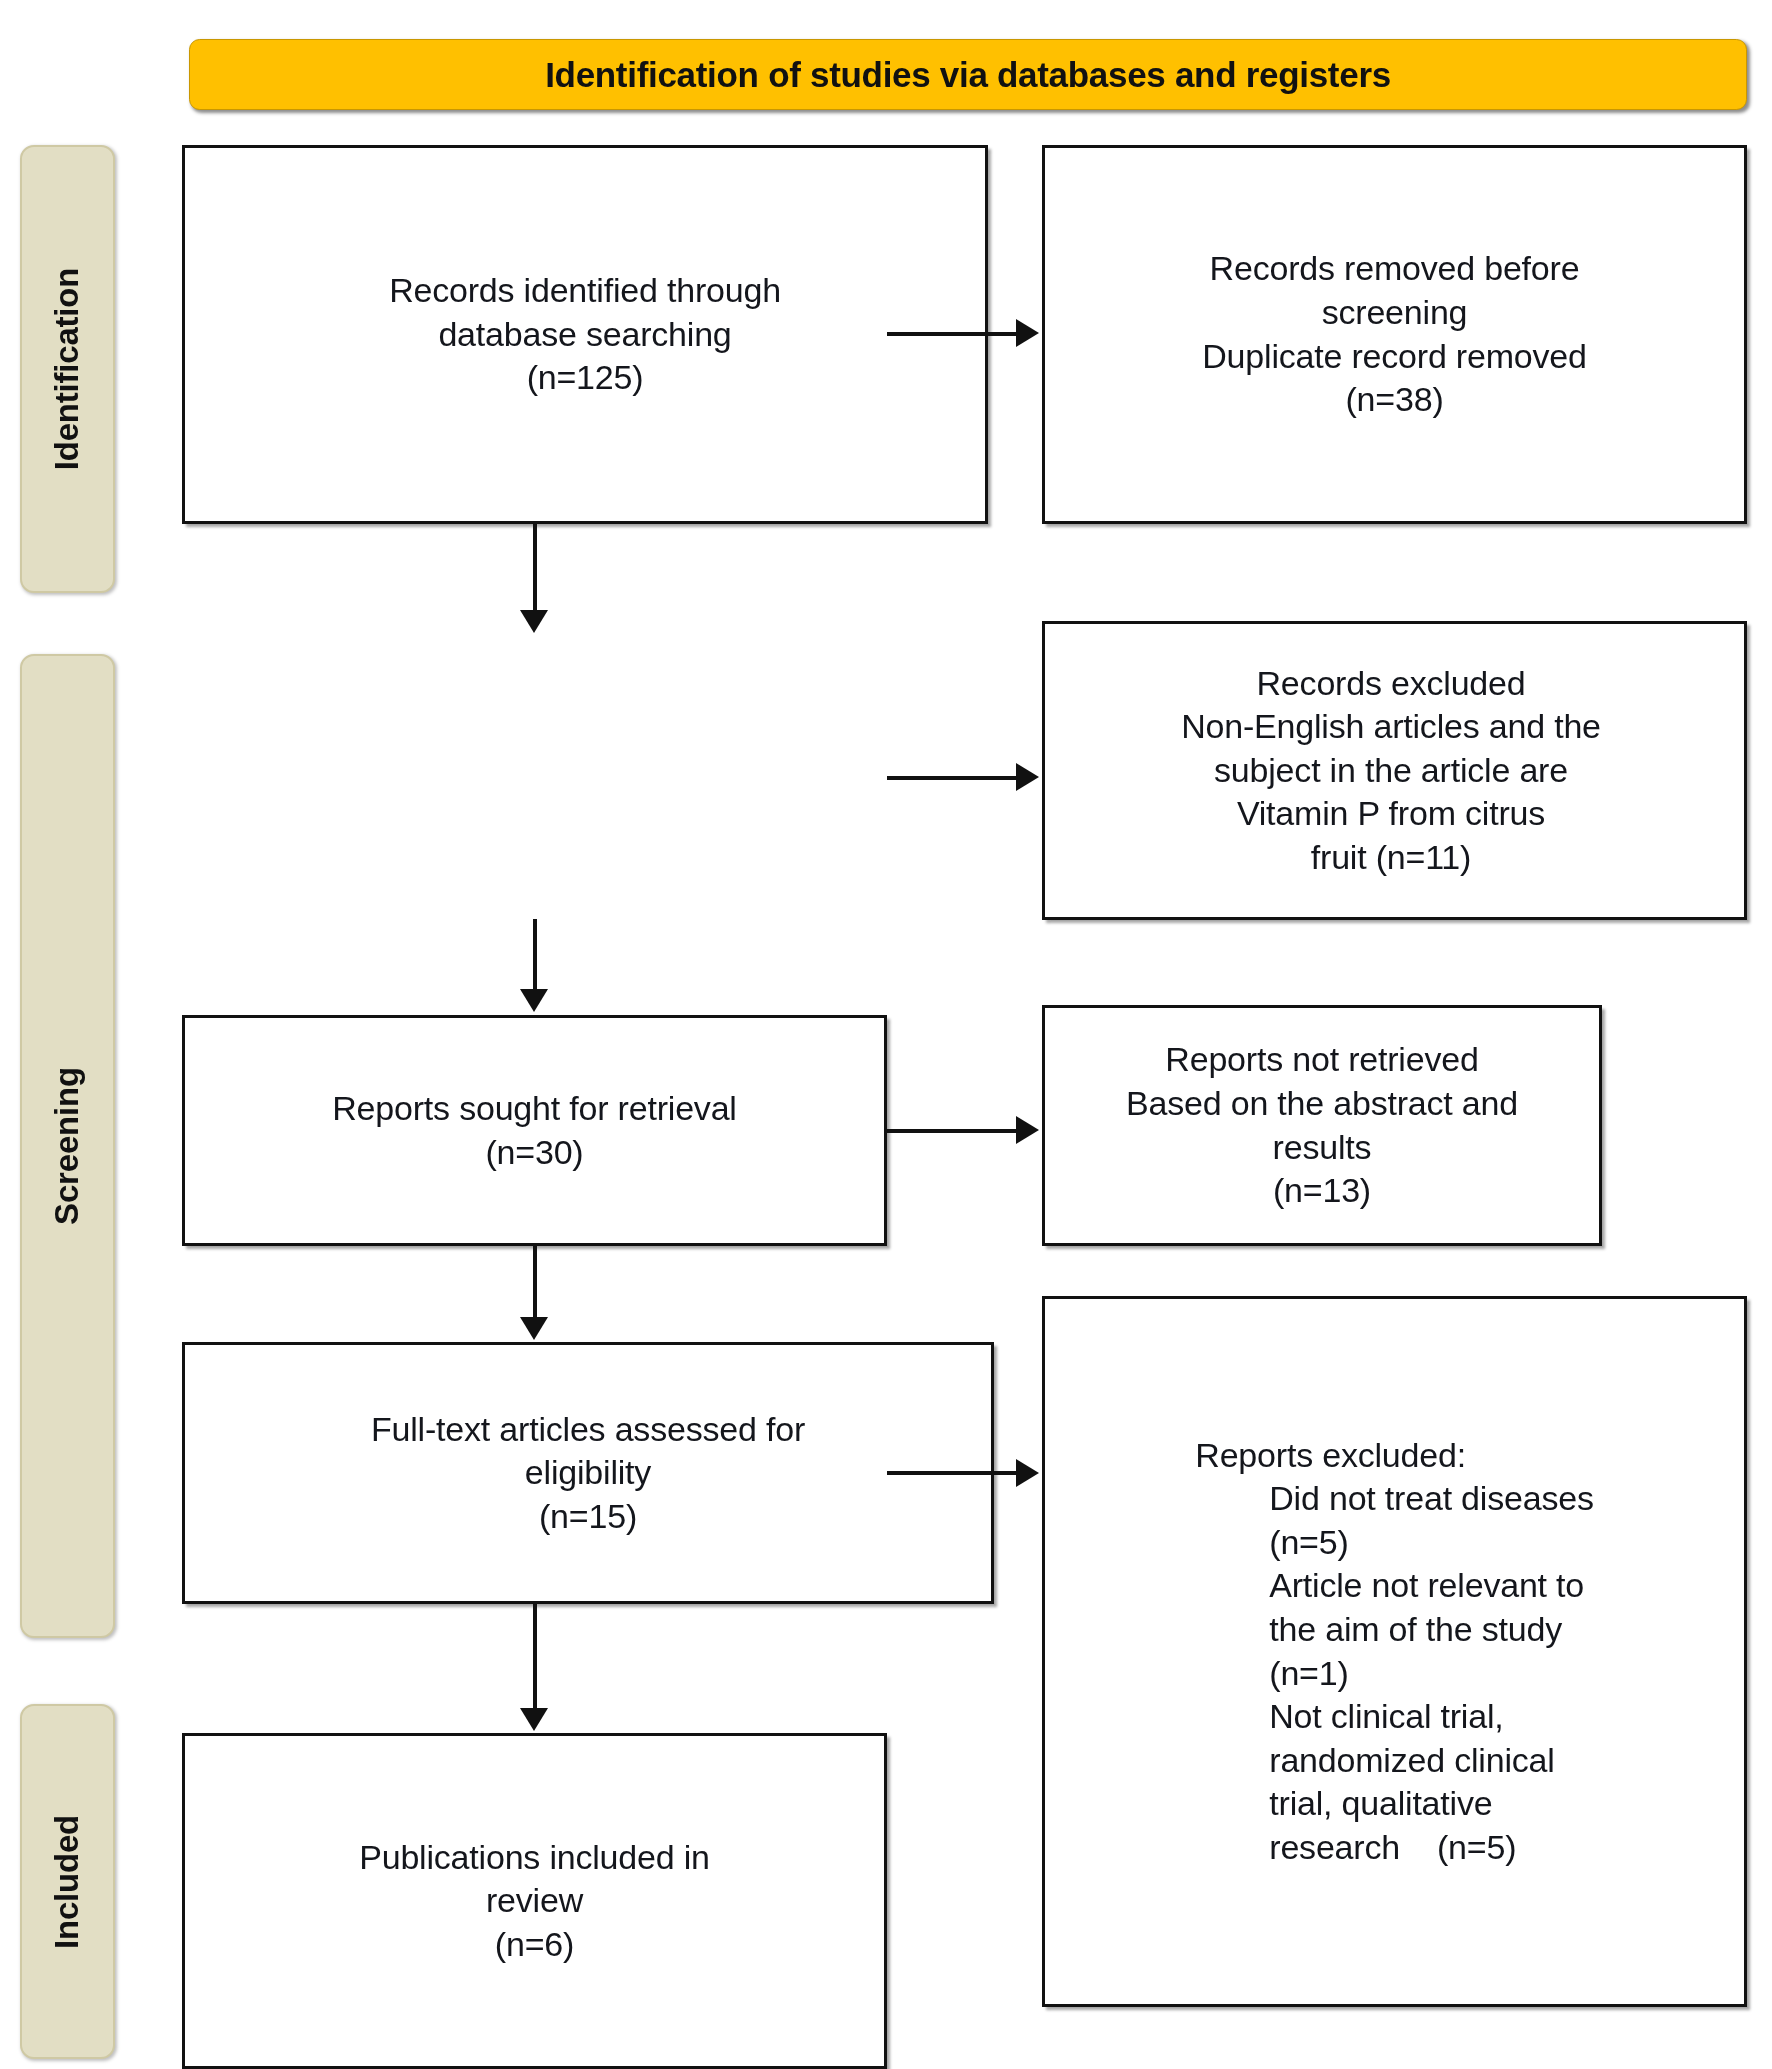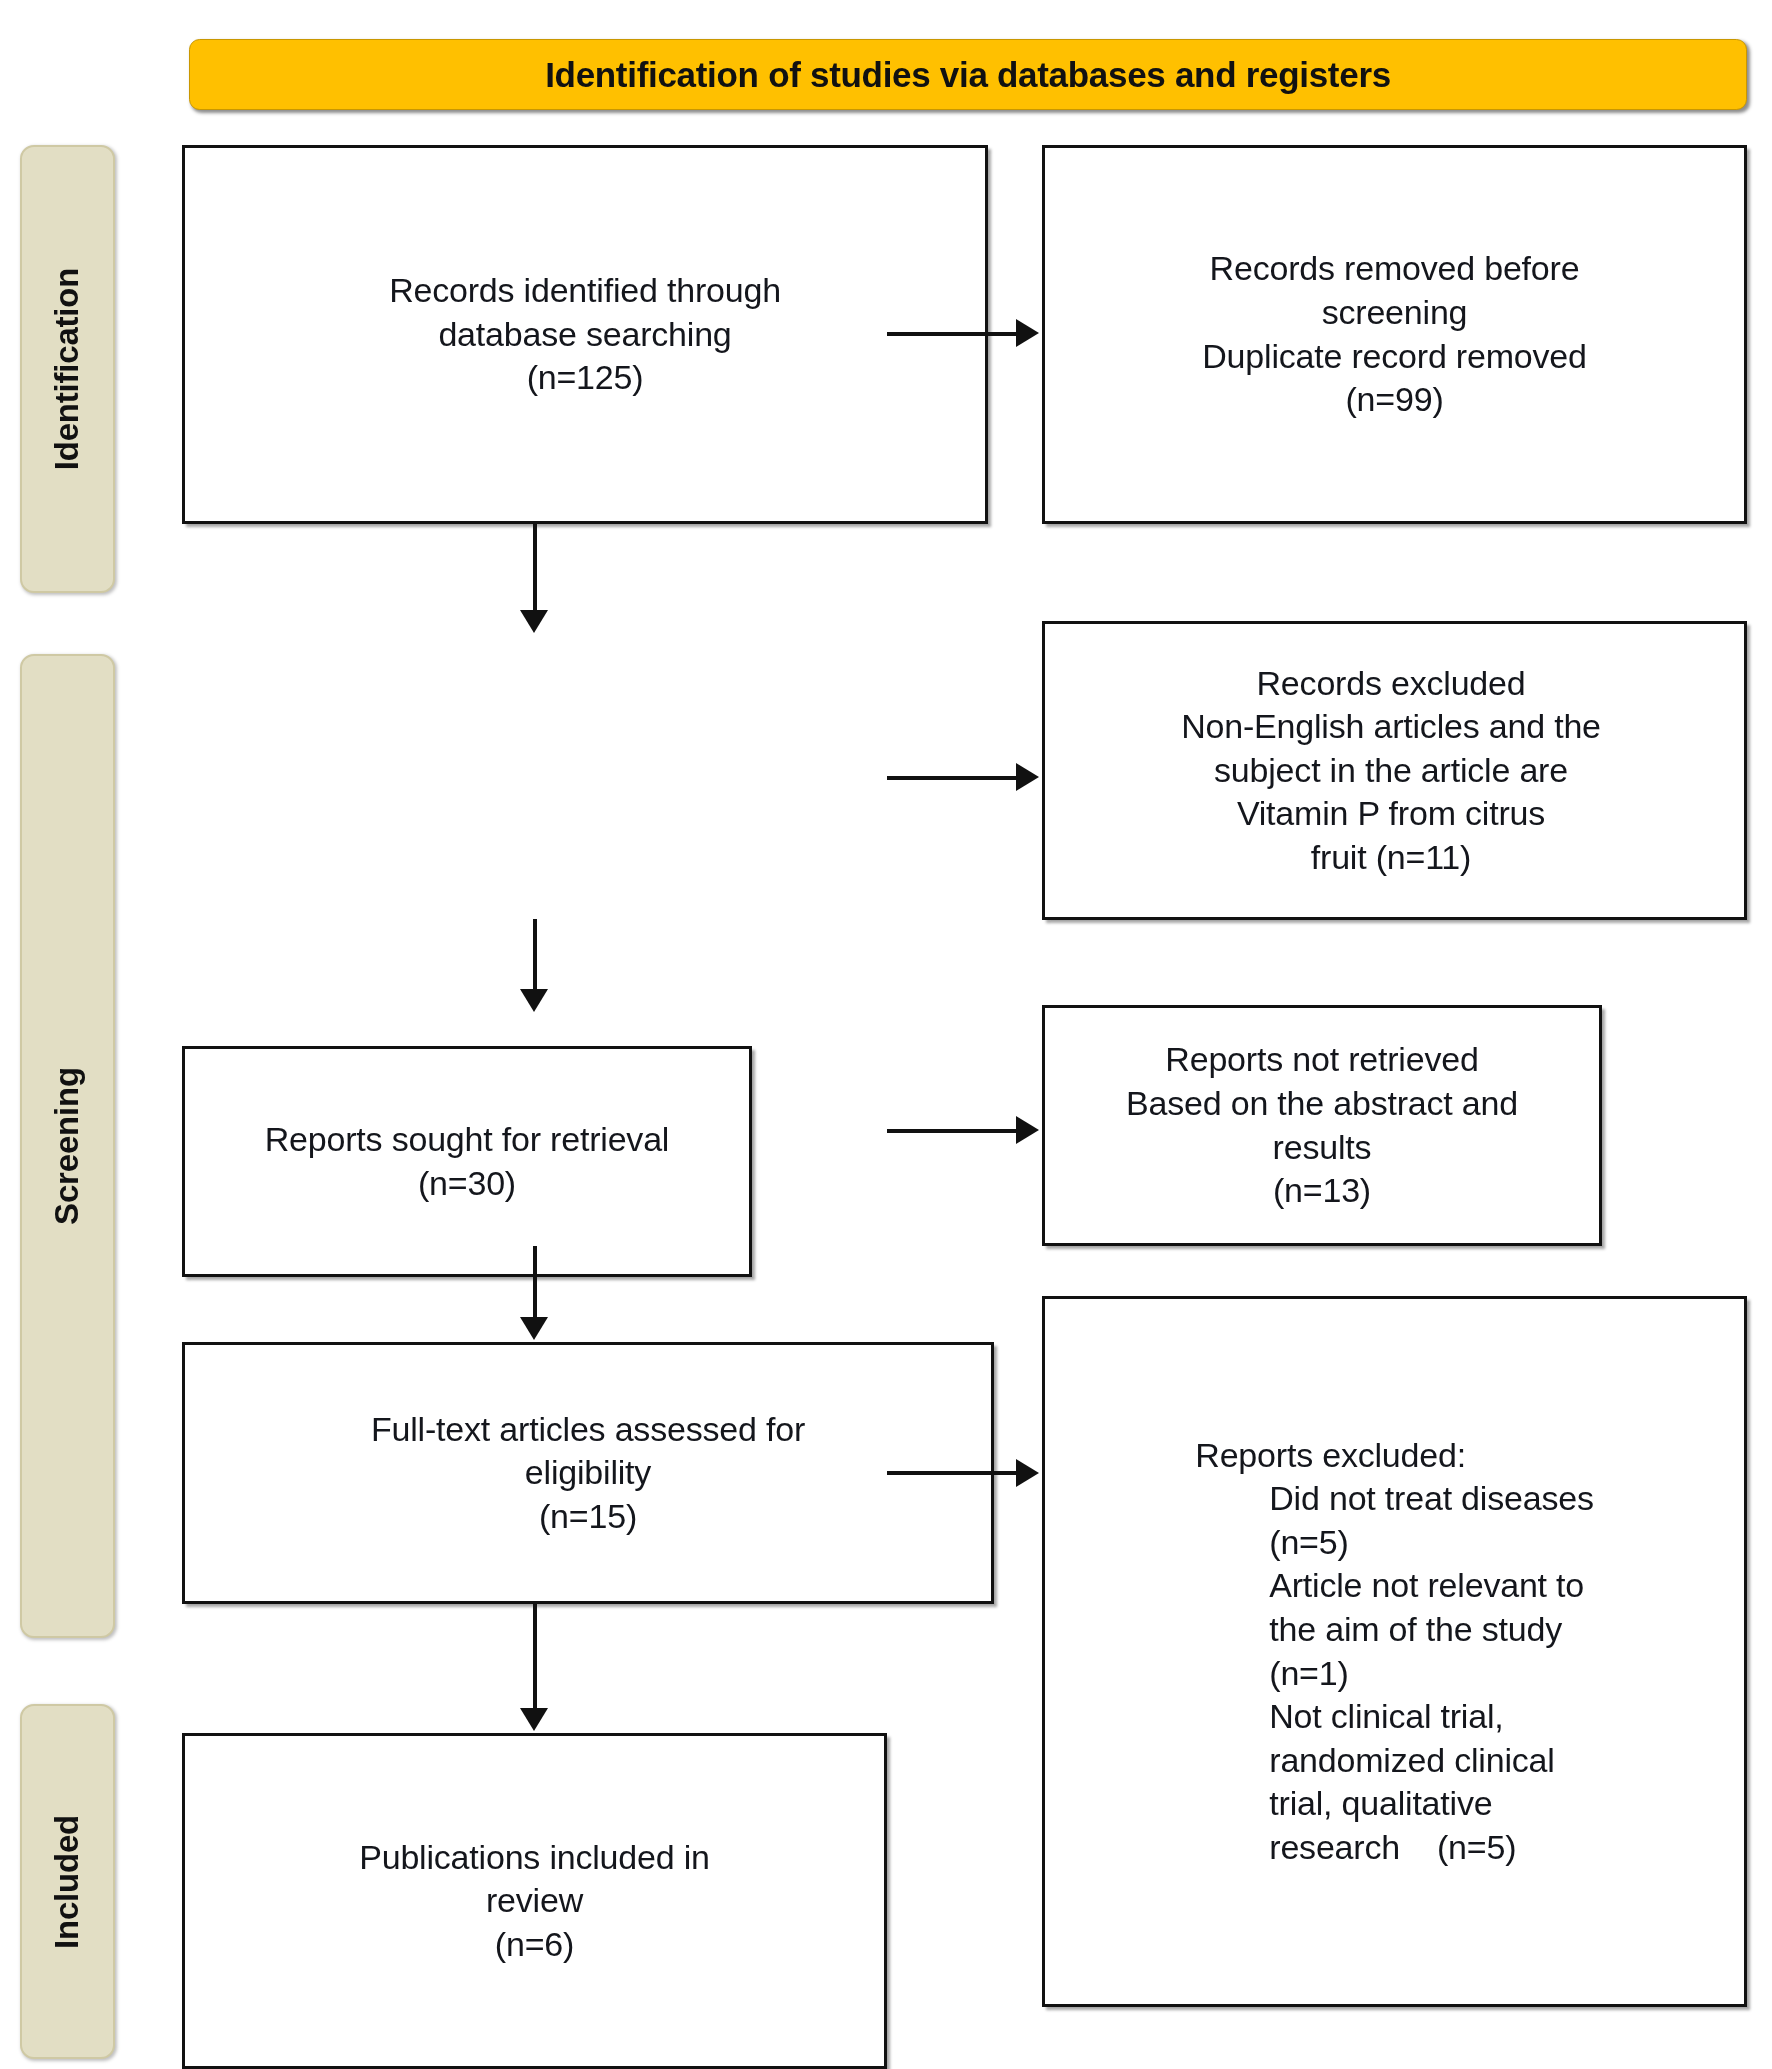--- a/index.html
+++ b/index.html
@@ -91,21 +91,21 @@
   }
   .flow-box.align-left { justify-content: flex-start; }
   .flow-box.align-left .flow-box-text {
     text-align: left;
     white-space: pre-wrap;
   }
 
   
   #box-identified   { left: 182px;  top: 145px;  width: 806px; height: 379px; }
   #box-screened     { left: 182px;  top: 636px;  width: 705px; height: 284px; }
-  #box-sought       { left: 182px;  top: 1046px; width: 570px; height: 231px; }
+  #box-sought       { left: 182px;  top: 1015px; width: 705px; height: 231px; }
   #box-fulltext     { left: 182px;  top: 1342px; width: 812px; height: 262px; }
   #box-publications { left: 182px;  top: 1733px; width: 705px; height: 336px; }
 
   
   #box-removed      { left: 1042px; top: 145px;  width: 705px; height: 379px; }
   #box-excluded-1   { left: 1042px; top: 621px;  width: 705px; height: 299px; padding-left: 9px; }
   #box-notretrieved { left: 1042px; top: 1005px; width: 560px; height: 241px; }
   #box-excluded-2   { left: 1042px; top: 1296px; width: 705px; height: 711px; justify-content: center; }
 
   
@@ -202,21 +202,21 @@
   <div class="flow-box" id="box-publications">
     <span class="flow-box-text">Publications included in
 review
 (n=6)</span>
   </div>
 
   <div class="flow-box" id="box-removed">
     <span class="flow-box-text">Records removed before
 screening
 Duplicate record removed
-(n=99)</span>
+(n=38)</span>
   </div>
 
   <div class="flow-box" id="box-excluded-1">
     <span class="flow-box-text">Records excluded
 Non-English articles and the
 subject in the article are
 Vitamin P from citrus
 fruit (n=11)</span>
   </div>
 

